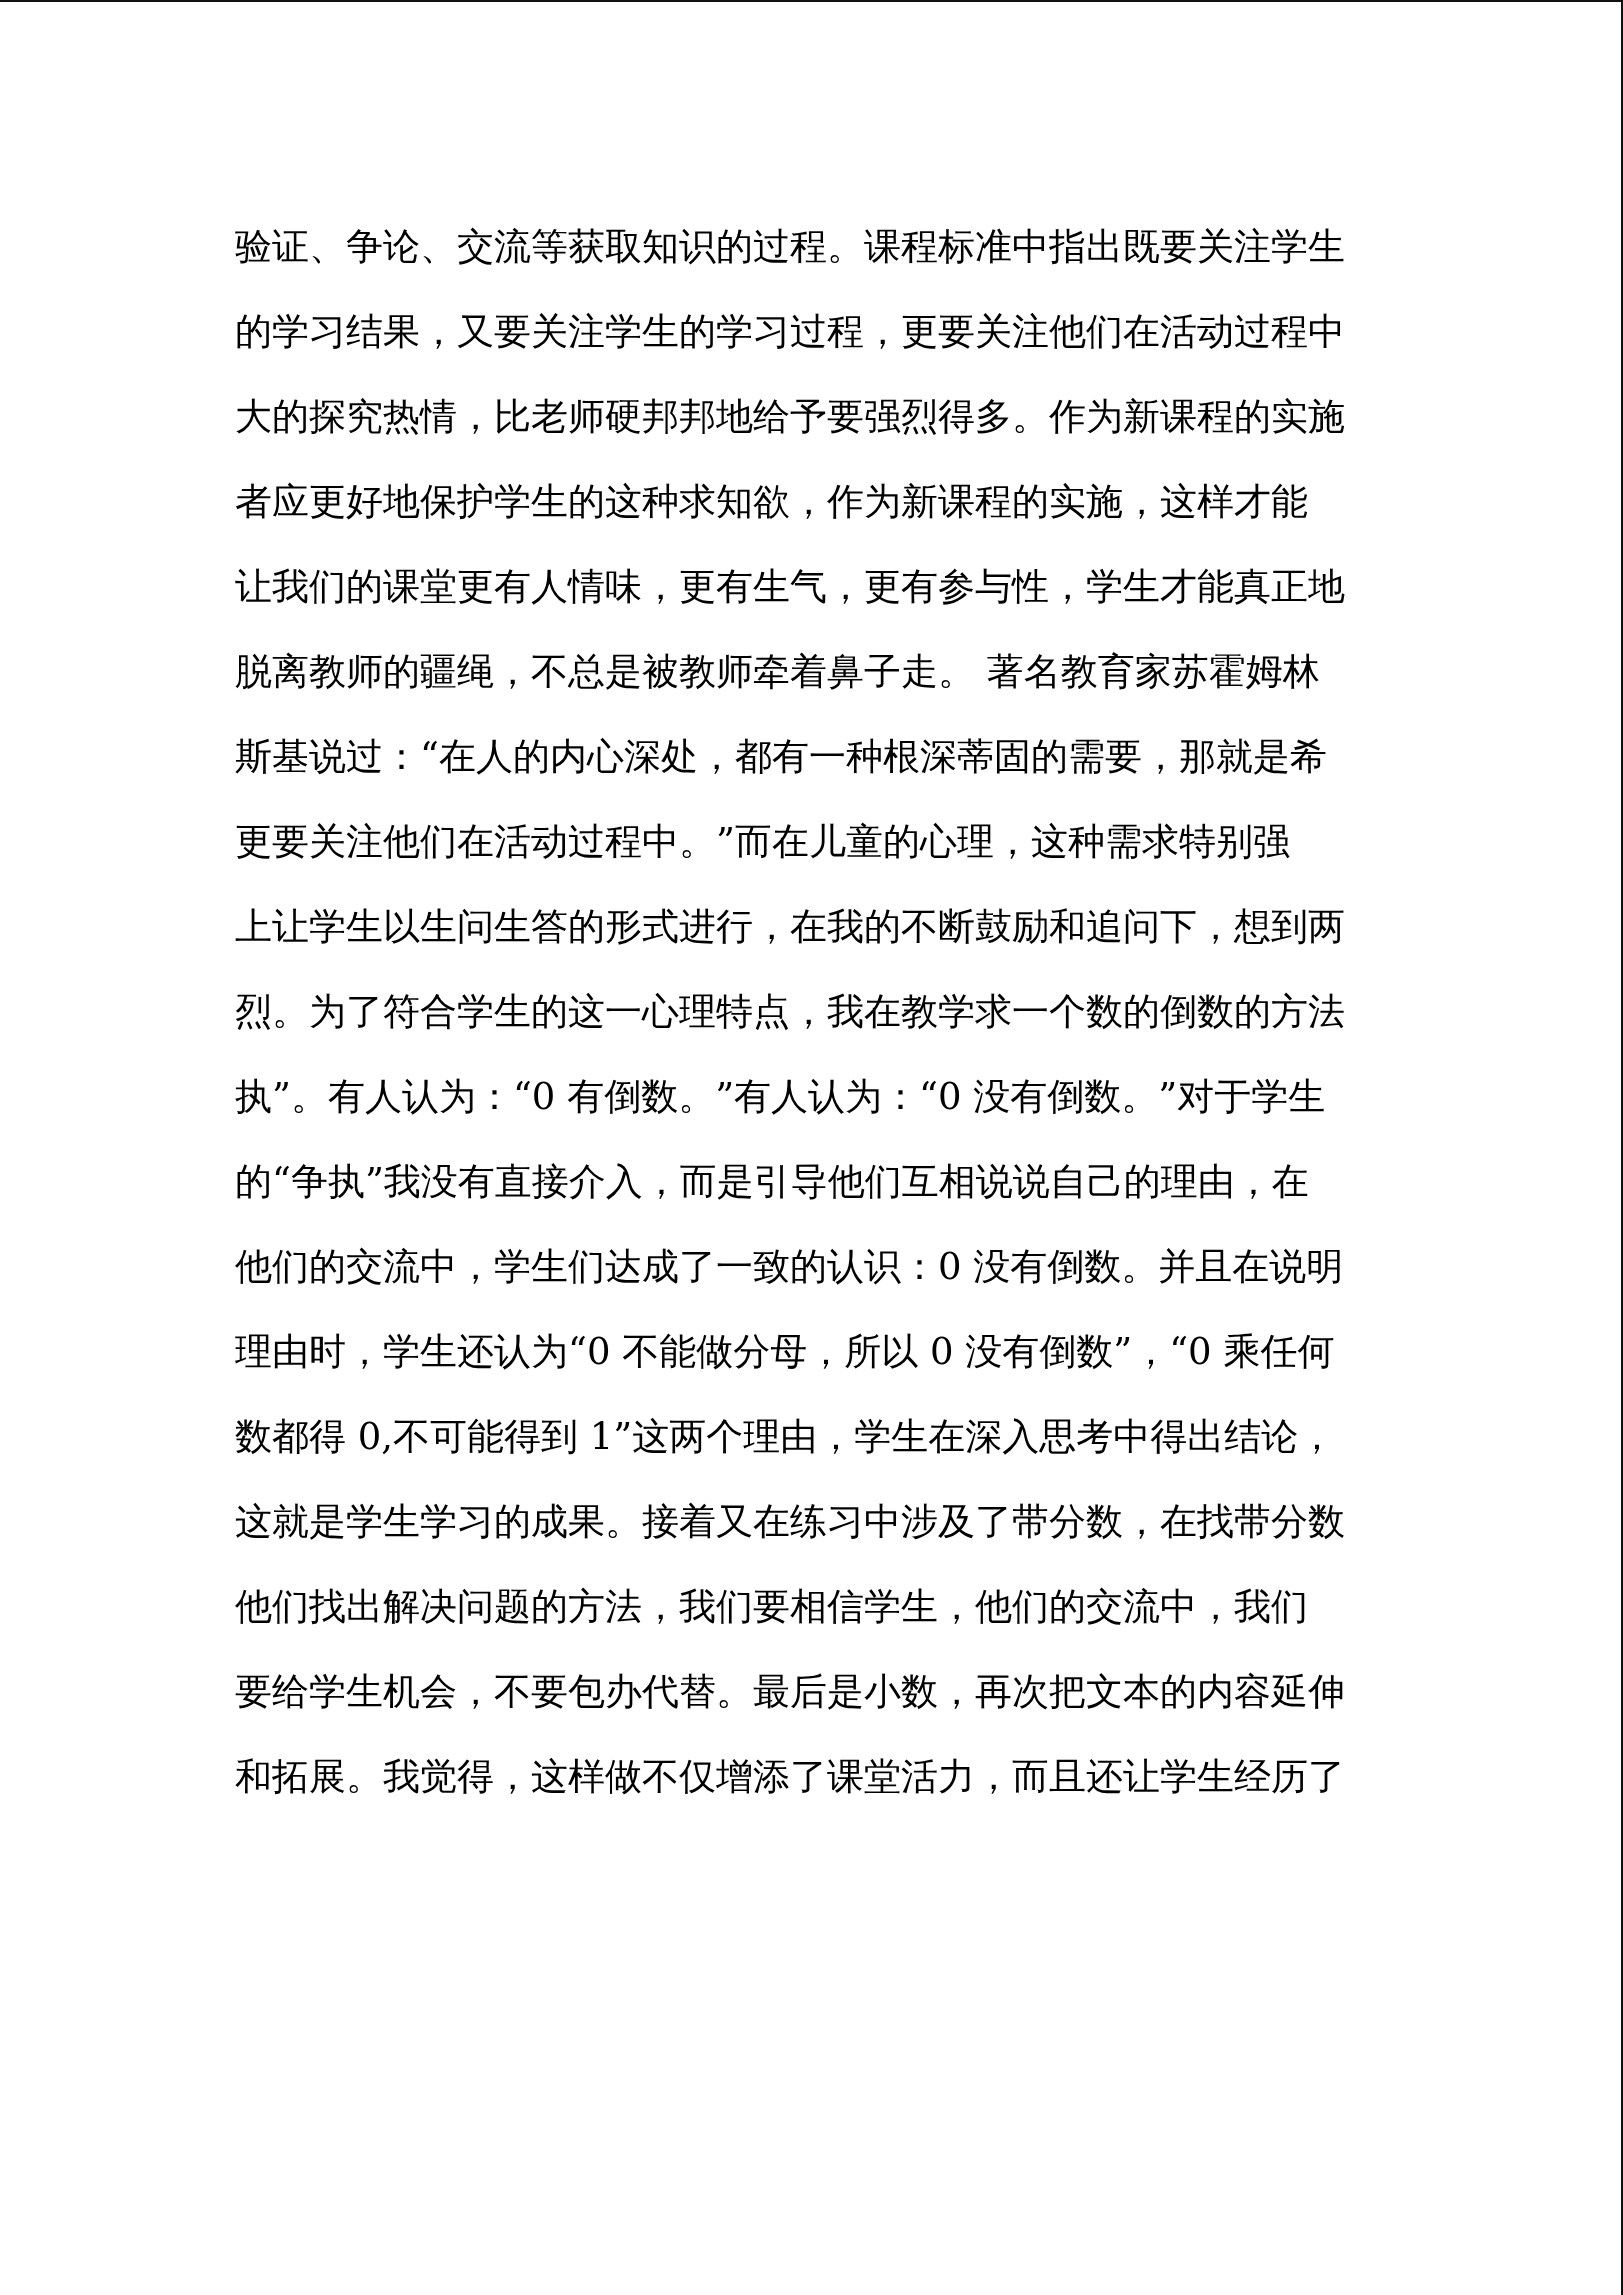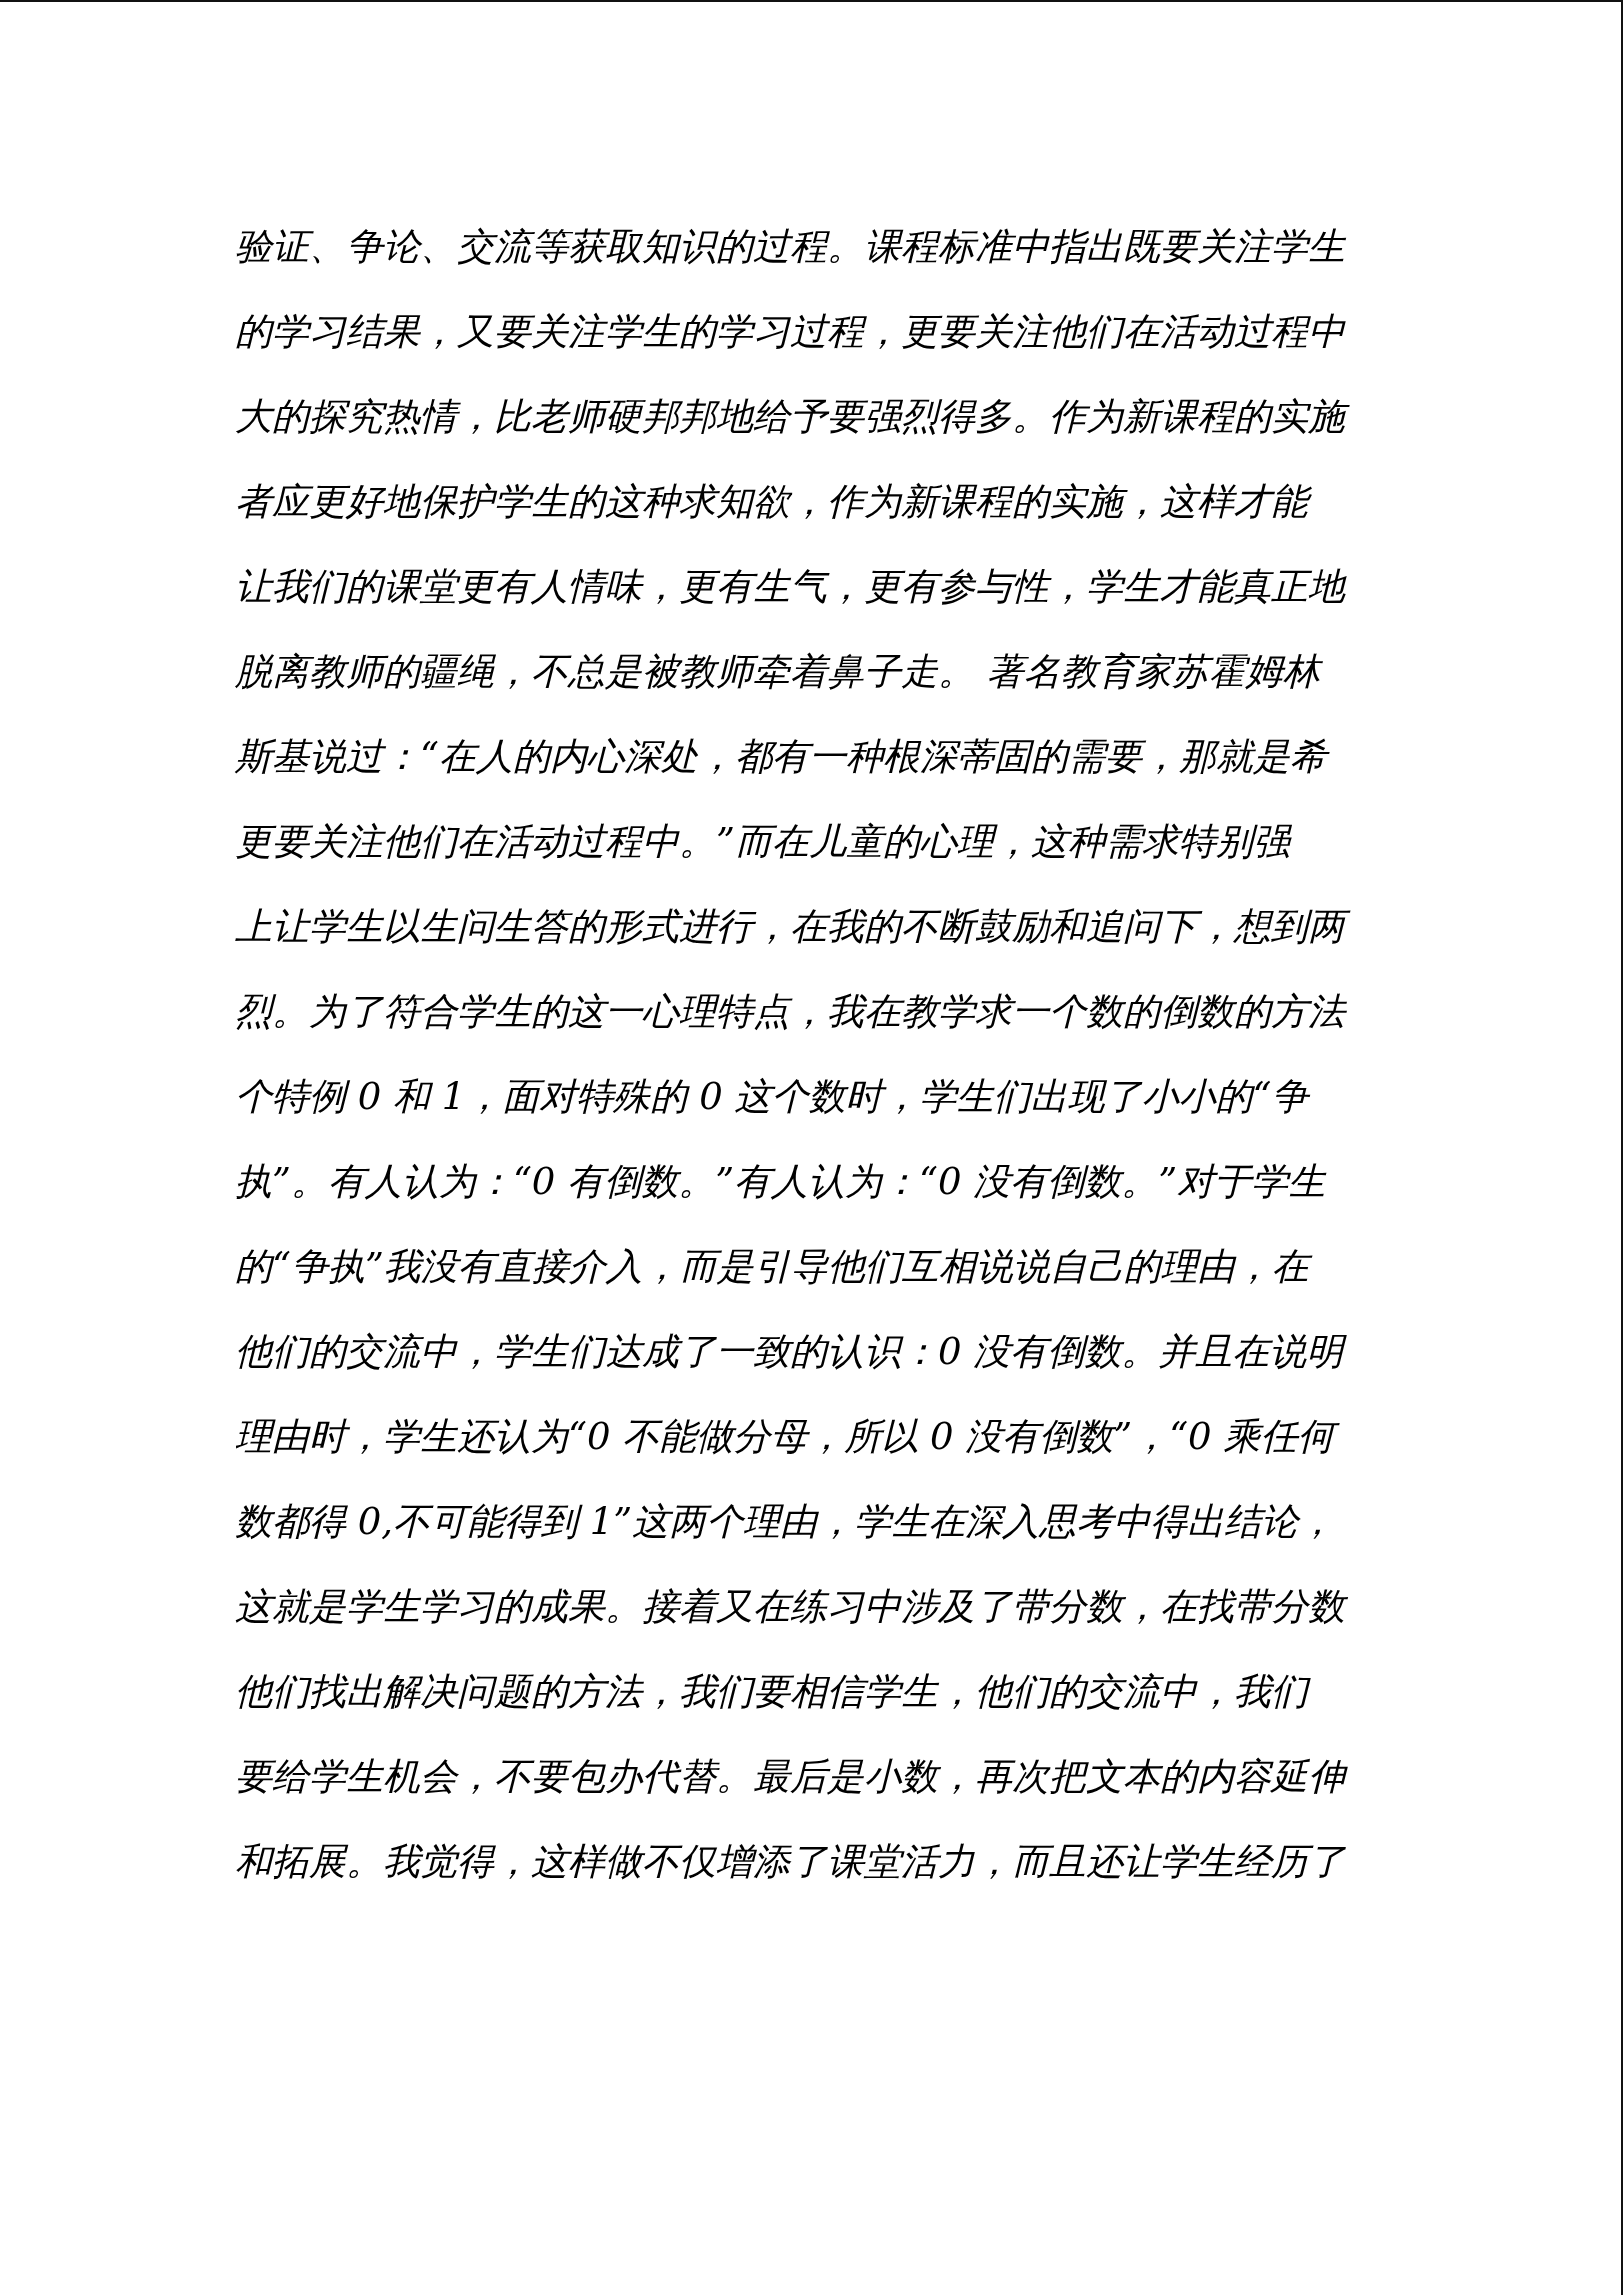--- a/index.html
+++ b/index.html
@@ -8,40 +8,39 @@
     position: absolute; left: 0; top: 0; width: 1623px; height: 2295px;
     background: #ffffff;
     box-sizing: border-box;
     border-top: 2.7px solid #111111;
     border-right: 2px solid #111111;
   }
   .body-text {
     position: absolute; left: 235px; top: 202px; width: 1145px;
     font-family: "DejaVu Serif", "Liberation Serif", serif;
     font-size: 37px; line-height: 85px; color: #000000;
-    margin: 0; padding: 0; font-style: italic;
+    margin: 0; padding: 0;
   }
   .line { display: block; white-space: nowrap; height: 85px; }
 </style>
 </head>
 <body>
 
 <div class="page">
   <div class="body-text">
     <span class="line">验证、争论、交流等获取知识的过程。课程标准中指出既要关注学生</span>
     <span class="line">的学习结果，又要关注学生的学习过程，更要关注他们在活动过程中</span>
     <span class="line">大的探究热情，比老师硬邦邦地给予要强烈得多。作为新课程的实施</span>
     <span class="line">者应更好地保护学生的这种求知欲，作为新课程的实施，这样才能</span>
     <span class="line">让我们的课堂更有人情味，更有生气，更有参与性，学生才能真正地</span>
     <span class="line">脱离教师的疆绳，不总是被教师牵着鼻子走。 著名教育家苏霍姆林</span>
     <span class="line">斯基说过：“在人的内心深处，都有一种根深蒂固的需要，那就是希</span>
     <span class="line">更要关注他们在活动过程中。”而在儿童的心理，这种需求特别强</span>
     <span class="line">上让学生以生问生答的形式进行，在我的不断鼓励和追问下，想到两</span>
     <span class="line">烈。为了符合学生的这一心理特点，我在教学求一个数的倒数的方法</span>
-    <span class="line">个特例 0 和 1，面对特殊的 0 这个数时，学生们出现了小小的“争</span>
     <span class="line">执”。有人认为：“0 有倒数。”有人认为：“0 没有倒数。”对于学生</span>
     <span class="line">的“争执”我没有直接介入，而是引导他们互相说说自己的理由，在</span>
     <span class="line">他们的交流中，学生们达成了一致的认识：0 没有倒数。并且在说明</span>
     <span class="line">理由时，学生还认为“0 不能做分母，所以 0 没有倒数”，“0 乘任何</span>
     <span class="line">数都得 0,不可能得到 1”这两个理由，学生在深入思考中得出结论，</span>
     <span class="line">这就是学生学习的成果。接着又在练习中涉及了带分数，在找带分数</span>
     <span class="line">他们找出解决问题的方法，我们要相信学生，他们的交流中，我们</span>
     <span class="line">要给学生机会，不要包办代替。最后是小数，再次把文本的内容延伸</span>
     <span class="line">和拓展。我觉得，这样做不仅增添了课堂活力，而且还让学生经历了</span>
   </div>

